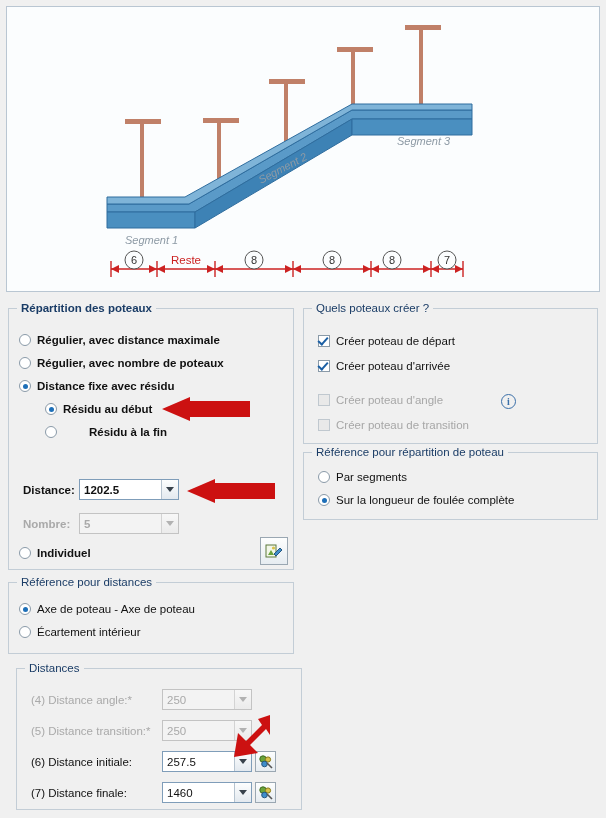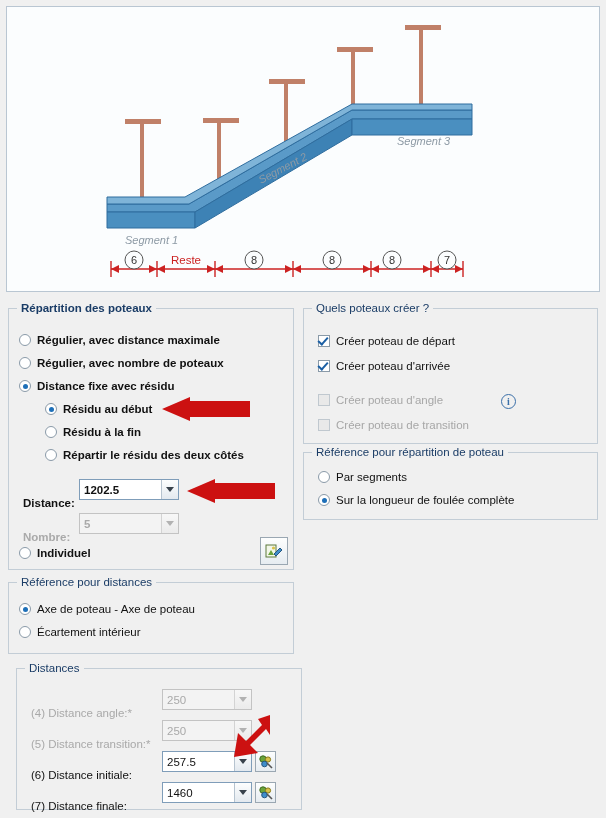--- a/index.html
+++ b/index.html
@@ -63,21 +63,21 @@
     position: absolute; left: 1px; top: -1px;
     width: 4px; height: 8px;
     border: solid #1b5fa4; border-width: 0 2px 2px 0;
     transform: rotate(42deg);
   }
   .cb.dis { border-color: #c0c8cf; background: #e9e9e9; }
   .lbl { white-space: nowrap; }
   .lbl.dis { color: #a7a7a7; }
 
   
-  .fieldlabel { position: absolute; white-space: nowrap; margin-top: 13px; }
+  .fieldlabel { position: absolute; white-space: nowrap; }
   .fieldlabel.dis { color: #a9a9a9; }
   .combo {
     position: absolute;
     height: 21px;
     border: 1px solid #7f9db9;
     background: #fff;
     display: flex; align-items: center;
   }
   .combo .val {
     flex: 1; padding-left: 4px;
@@ -222,27 +222,23 @@
     </div>
     <div class="row" style="left:10px; top:71px;">
       <span class="radio on"></span>
       <span class="lbl">Distance fixe avec résidu</span>
     </div>
 
     <div class="row" style="left:36px; top:94px;">
       <span class="radio on"></span>
       <span class="lbl">Résidu au début</span>
     </div>
-    <div class="row" style="left:36px; top:117px;">
+    <div class="row" style="left:36px; top:117px;gap:26px;">
       <span class="radio"></span>
       <span class="lbl">Résidu à la fin</span>
-    </div>
-    <div class="row" style="left:36px; top:140px;">
-      <span class="radio"></span>
-      <span class="lbl">Répartir le résidu des deux côtés</span>
     </div>
 
     <div class="fieldlabel" style="left:14px; top:175px;">Distance:</div>
     <div class="combo" style="left:70px; top:170px; width:100px;">
       <span class="val">1202.5</span>
       <span class="arrow"></span>
     </div>
 
     <div class="fieldlabel dis" style="left:14px; top:209px;">Nombre:</div>
     <div class="combo dis" style="left:70px; top:204px; width:100px;">

